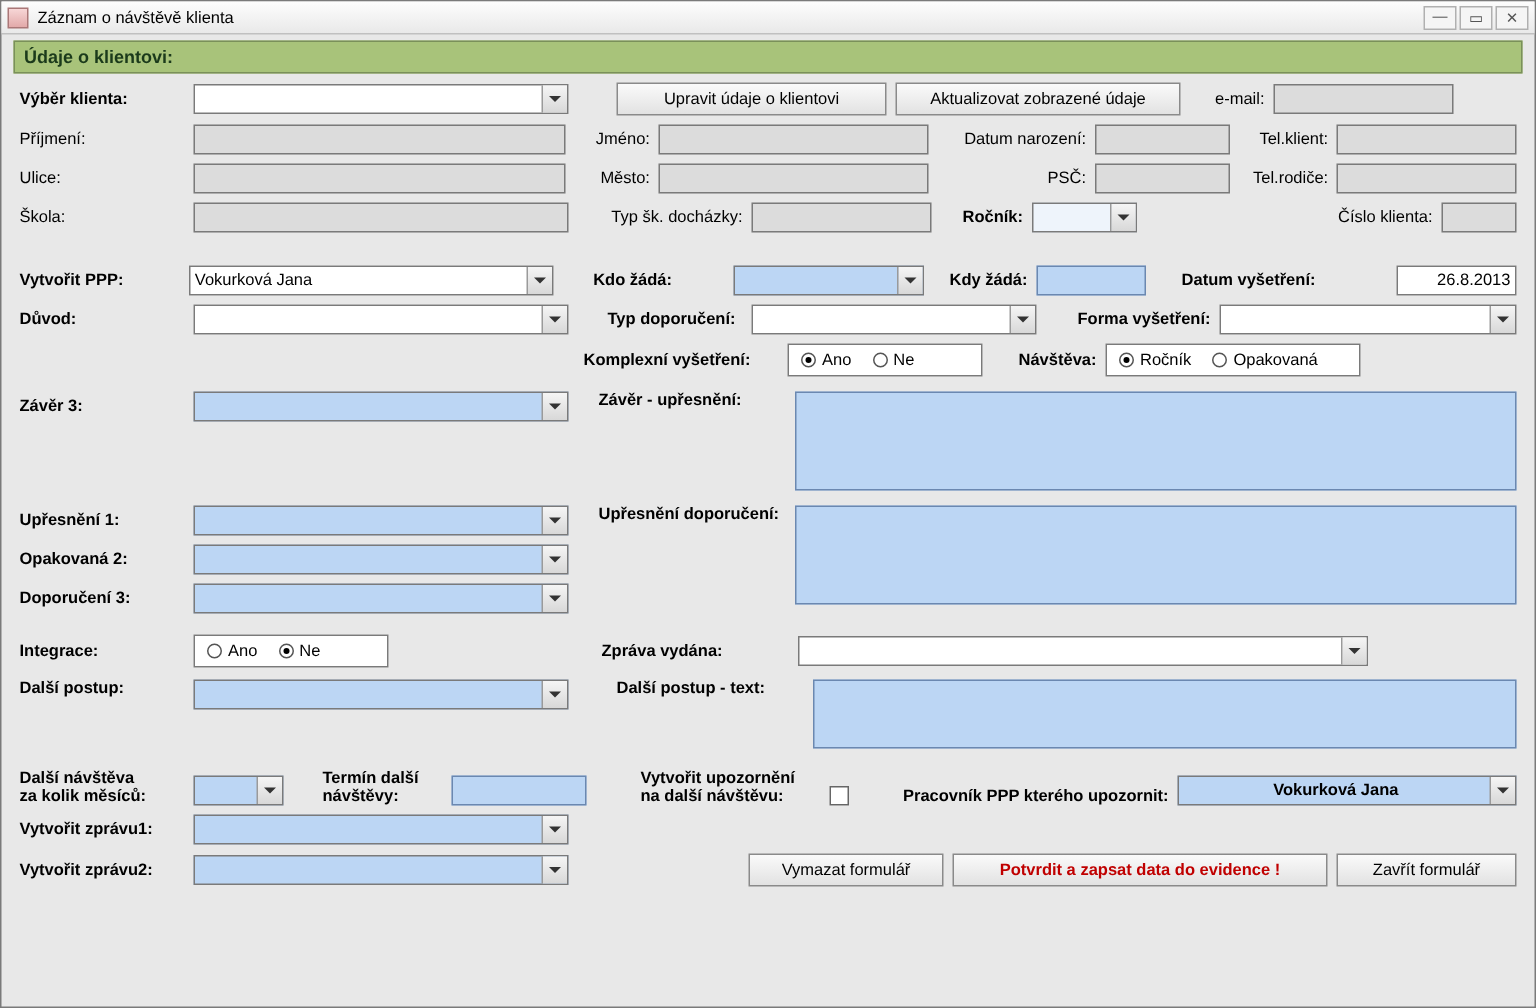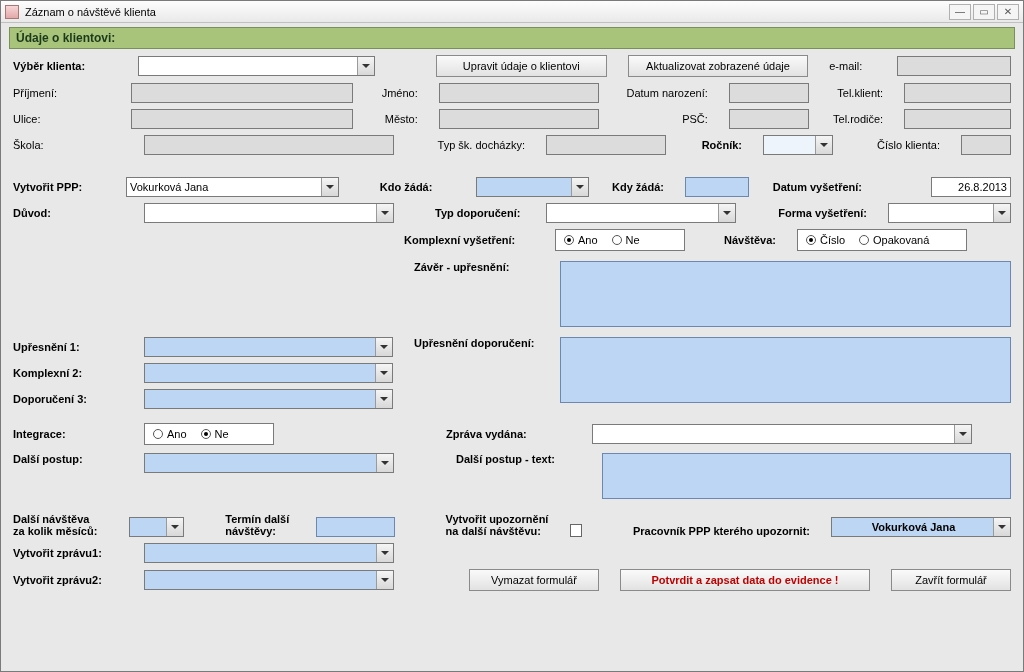--- a/index.html
+++ b/index.html
@@ -61,21 +61,21 @@
     font-size: 12px;
     color: #1b3a1b;
   }
   .form-area {
     padding: 6px 4px 10px 4px;
   }
   .row {
     display: flex;
     align-items: center;
     margin-bottom: 6px;
-    gap: 21px;
+    gap: 6px;
   }
   .lbl {
     white-space: nowrap;
   }
   .bold { font-weight: bold; }
   input.tf, .combo, .ro {
     height: 20px;
     border: 1px solid #7a7a7a;
     padding: 0 3px;
     font-family: inherit;
@@ -196,21 +196,21 @@
 
       <div class="row">
         <span class="lbl bold" style="width:110px">Výběr klienta:</span>
         <div class="combo white-in" style="width:250px">
             <span class="val"></span>
             <span class="arrow"></span>
           </div>
         <span style="width:20px"></span>
         <button class="btn" style="width:180px">Upravit údaje o klientovi</button>
         <button class="btn" style="width:190px">Aktualizovat zobrazené údaje</button>
-        <span class="lbl" style="width:50px;">e-mail:</span>
+        <span class="lbl" style="width:50px;text-align:right">e-mail:</span>
         <div class="ro" style="width:120px"></div>
       </div>
 
       <div class="row">
         <span class="lbl" style="width:110px">Příjmení:</span>
         <div class="ro" style="width:250px"></div>
         <span class="lbl" style="width:50px;text-align:right">Jméno:</span>
         <div class="ro" style="width:180px"></div>
         <span class="lbl" style="width:100px;text-align:right">Datum narození:</span>
         <div class="ro" style="width:90px"></div>
@@ -293,47 +293,54 @@
             </span>
           <span class="radio-opt">
               <span class="radio-dot"></span>
               <span>Ne</span>
             </span>
         </div>
         <span class="lbl bold" style="width:70px;text-align:right">Návštěva:</span>
         <div class="radio-box" style="width:170px">
           <span class="radio-opt">
               <span class="radio-dot sel"></span>
-              <span>Číslo</span>
+              <span>Ročník</span>
             </span>
           <span class="radio-opt">
               <span class="radio-dot"></span>
               <span>Opakovaná</span>
             </span>
         </div>
       </div>
 
       <div class="row" style="align-items:flex-start;margin-top:10px">
         <div style="width:380px">
+          <div class="row">
+            <span class="lbl bold" style="width:110px">Závěr 3:</span>
+            <div class="combo blue" style="width:250px">
+                <span class="val"></span>
+                <span class="arrow"></span>
+              </div>
+          </div>
         </div>
         <span class="lbl bold" style="width:125px">Závěr - upřesnění:</span>
         <textarea class="blue-ta" style="flex: 1 1 0%; height: 66px;"></textarea>
       </div>
 
       <div class="row" style="align-items:flex-start;margin-top:10px">
         <div style="width:380px">
           <div class="row">
             <span class="lbl bold" style="width:110px">Upřesnění 1:</span>
             <div class="combo blue" style="width:250px">
                 <span class="val"></span>
                 <span class="arrow"></span>
               </div>
           </div>
           <div class="row">
-            <span class="lbl bold" style="width:110px">Komplexní 2:</span>
+            <span class="lbl bold" style="width:110px">Opakovaná 2:</span>
             <div class="combo blue" style="width:250px">
                 <span class="val"></span>
                 <span class="arrow"></span>
               </div>
           </div>
           <div class="row">
             <span class="lbl bold" style="width:110px">Doporučení 3:</span>
             <div class="combo blue" style="width:250px">
                 <span class="val"></span>
                 <span class="arrow"></span>

